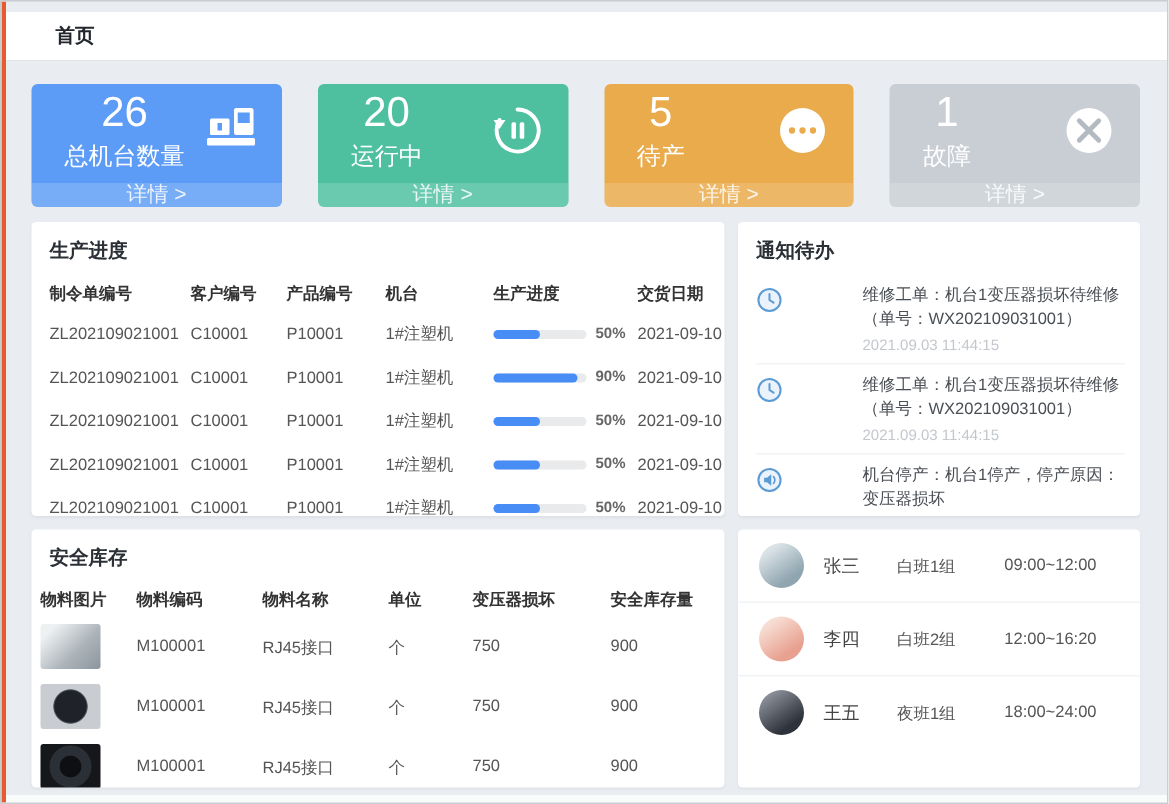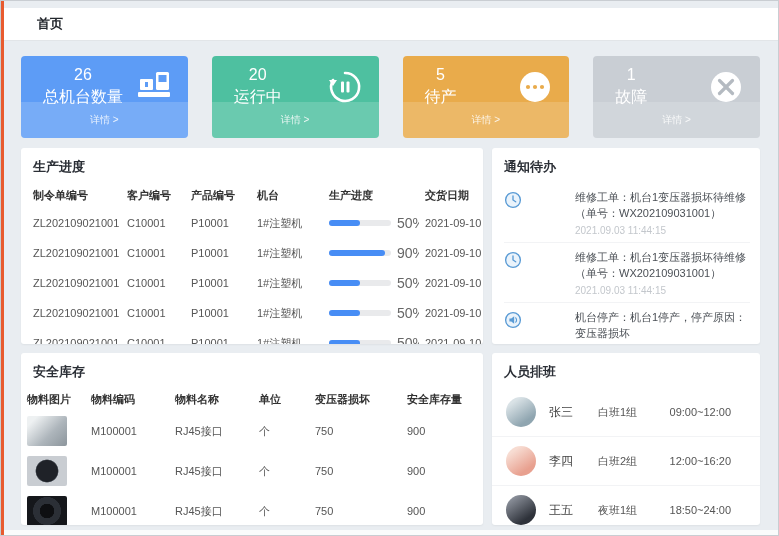--- a/index.html
+++ b/index.html
@@ -16,46 +16,46 @@
   .header { margin-top:7px; height:33px; background:#ffffff;
             border-bottom:1px solid #e2e5e8; display:flex; align-items:center;
             padding-left:36px; font-size:13px; font-weight:700; color:#23272d; }
 
   
   .cards { display:flex; gap:24px; margin:15px 18px 0 20px; }
   .card { flex:1; height:82px; border-radius:4px; position:relative;
           color:#fff; overflow:hidden; }
   .card-main { display:flex; align-items:center; height:62px; }
   .card-text { margin-left:22px; display:flex; flex-direction:column; align-items:center; }
-  .card-value { font-size:16px; line-height:1.15; }
+  .card-value { font-size:28px; line-height:1.15; }
   .card-label { font-size:16px; margin-top:3px; }
   .card-icon { margin-left:auto; margin-right:16px; width:36px; height:36px; display:block; }
-  .card-footer { position:absolute; left:0; right:0; bottom:0; height:36px;
+  .card-footer { position:absolute; left:0; right:0; bottom:0; height:16px;
                  background:rgba(255,255,255,0.16); display:flex; align-items:center;
-                 justify-content:center; font-size:10px; color:rgba(255,255,255,0.85);
+                 justify-content:center; font-size:14px; color:rgba(255,255,255,0.85);
                  cursor:pointer; }
 
   
   .grid { display:grid; grid-template-columns:1fr 268px; grid-template-rows:196px 172px;
           gap:9px; margin:10px 18px 0 20px; }
   .panel { background:#fff; border-radius:3px; overflow:hidden;
            box-shadow:0 1px 2px rgba(0,0,0,0.05); }
   .panel-title { font-size:13px; font-weight:700; color:#2b2f36; padding:10px 12px 7px; }
 
   
   table { border-collapse:collapse; width:100%; table-layout:fixed; }
   .prod-table th { font-size:11px; color:#333; text-align:left; padding:5px 6px;
                    font-weight:700; }
   .prod-table td { font-size:11px; color:#555; padding:7px 6px; white-space:nowrap;
                    overflow:hidden; }
   .prod-table th:first-child, .prod-table td:first-child { padding-left:12px; }
   .progress-wrap { display:flex; align-items:center; gap:6px; }
   .progress-track { width:62px; height:6px; border-radius:3px; background:#e9eaec; flex:none; }
   .progress-fill { height:100%; border-radius:3px; background:#478df5; }
-  .progress-text { font-size:14px; color:#666; }
+  .progress-text { font-size:10px; color:#666;font-weight:bold; }
 
   
   .notif-list { padding:0 10px 0 12px; }
   .notif-item { display:flex; gap:7px; padding:7px 0 6px; border-bottom:1px solid #f2f3f5;
                 cursor:pointer; }
   .notif-item:last-child { border-bottom:none; }
   .notif-icon { width:18px; height:18px; flex:none; margin-top:1px; }
   .notif-body { flex:1; min-width:0;margin-left:46px; }
   .notif-text { font-size:11px; color:#4a4f55; line-height:1.45; }
   .notif-time { font-size:10px; color:#c3c7cc; margin-top:3px; }
@@ -372,37 +372,36 @@
             <td>RJ45接口</td>
             <td>个</td>
             <td>750</td>
             <td>900</td>
           </tr>
         </tbody>
       </table>
     </div>
 
     <div class="panel">
-      <div class="panel-title">人员排班</div>
       <div>
         <div class="staff-row">
           <span class="avatar avatar-1"></span>
           <span class="staff-name">张三</span>
           <span class="staff-shift">白班1组</span>
           <span class="staff-time">09:00~12:00</span>
         </div>
         <div class="staff-row">
           <span class="avatar avatar-2"></span>
           <span class="staff-name">李四</span>
           <span class="staff-shift">白班2组</span>
           <span class="staff-time">12:00~16:20</span>
         </div>
         <div class="staff-row">
           <span class="avatar avatar-3"></span>
           <span class="staff-name">王五</span>
           <span class="staff-shift">夜班1组</span>
-          <span class="staff-time">18:50~24:00</span>
+          <span class="staff-time">18:00~24:00</span>
         </div>
       </div>
     </div>
 
   </div>
 </div>
 
 </body></html>

